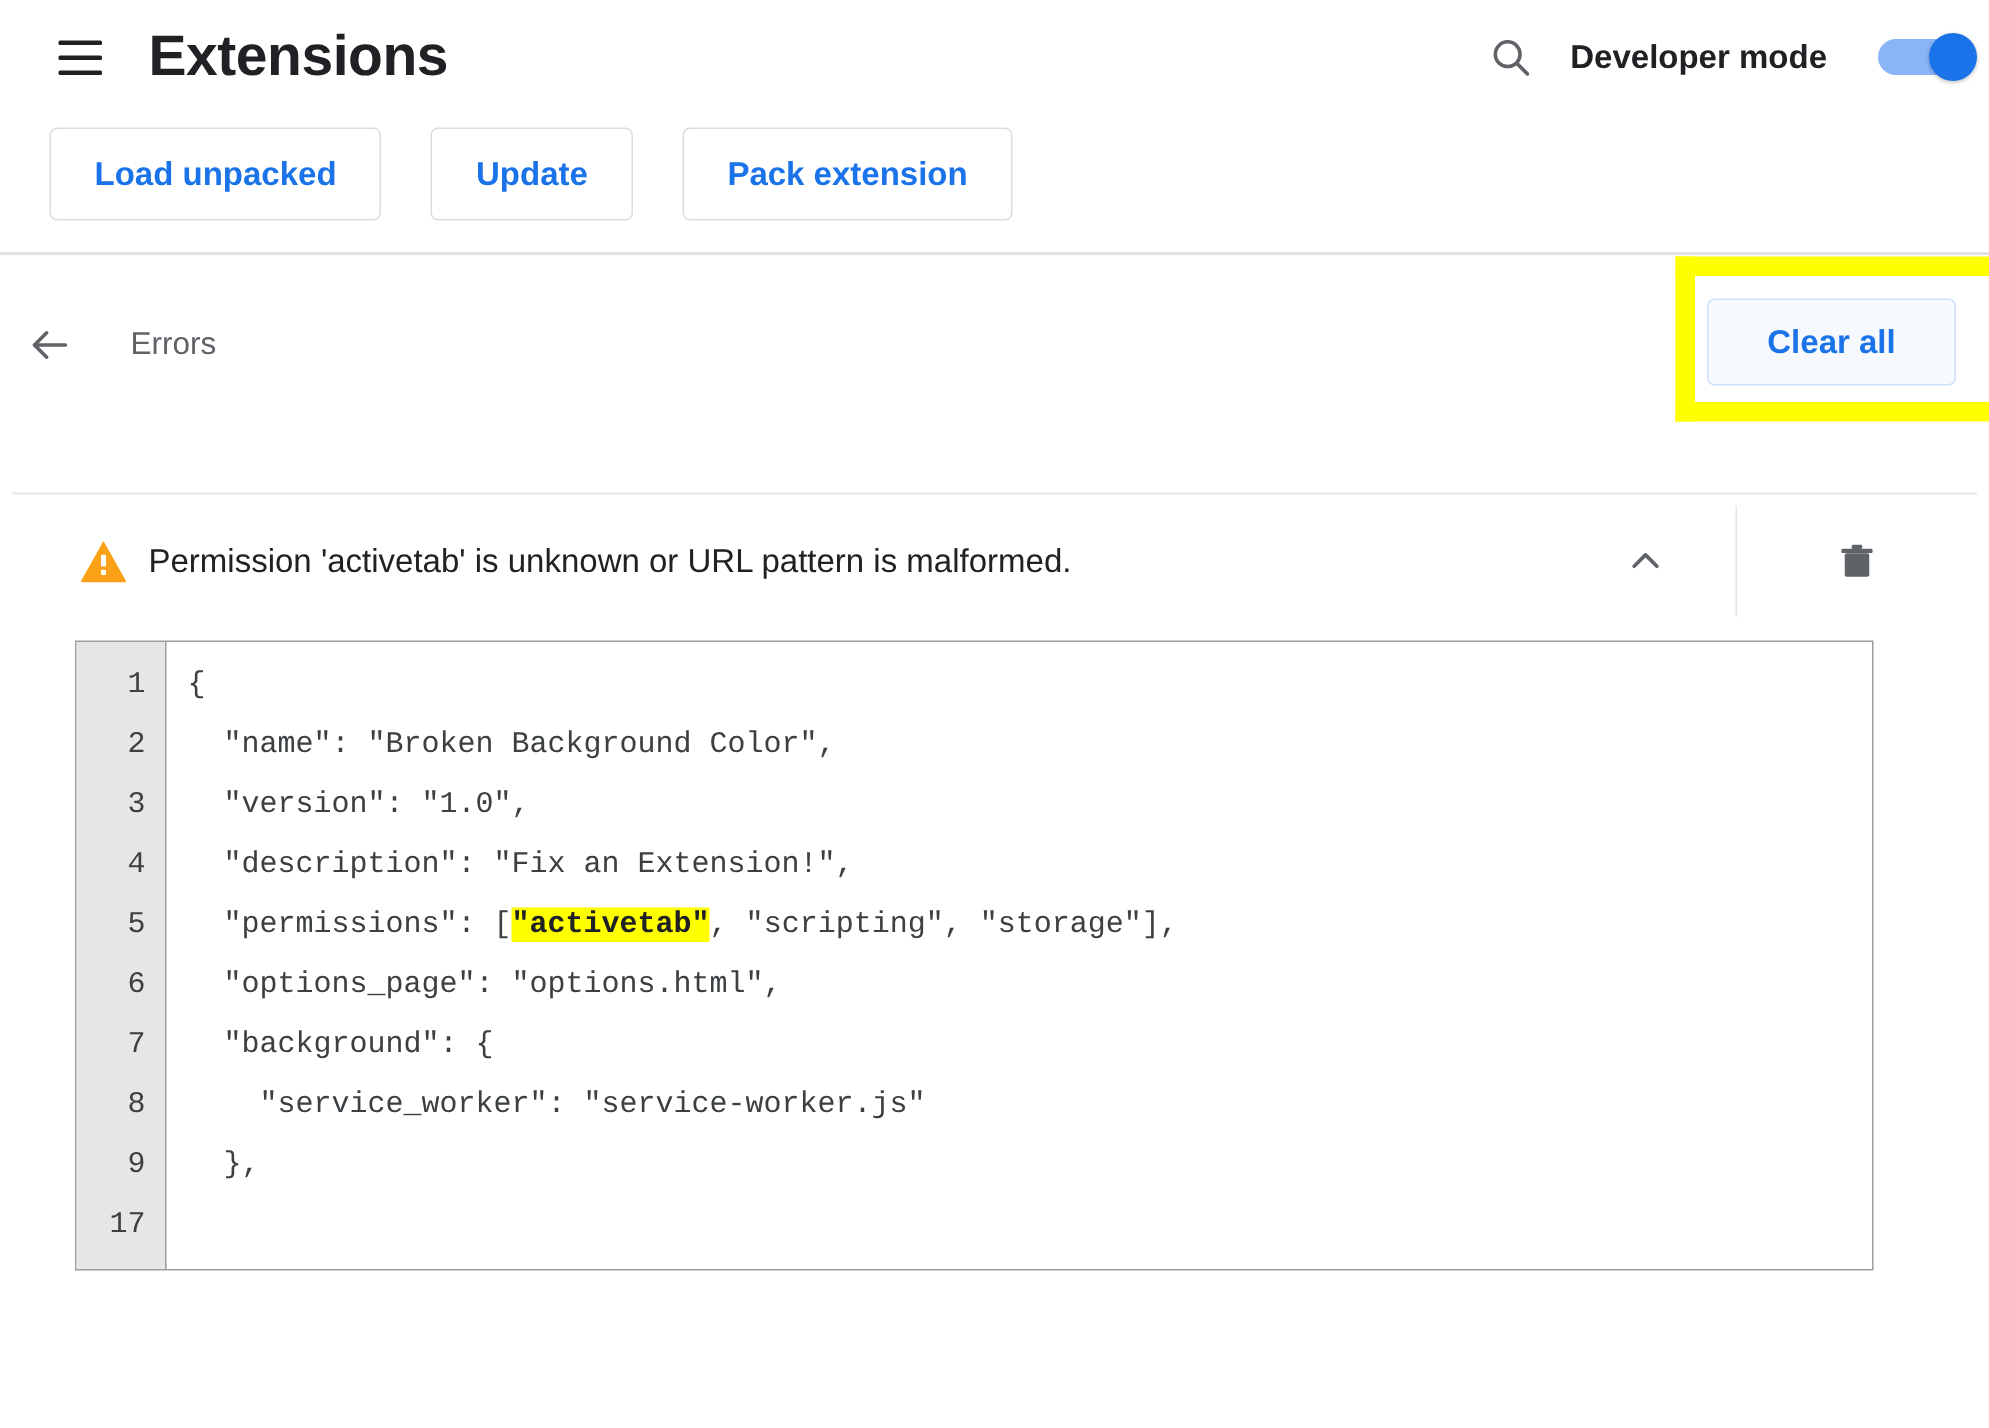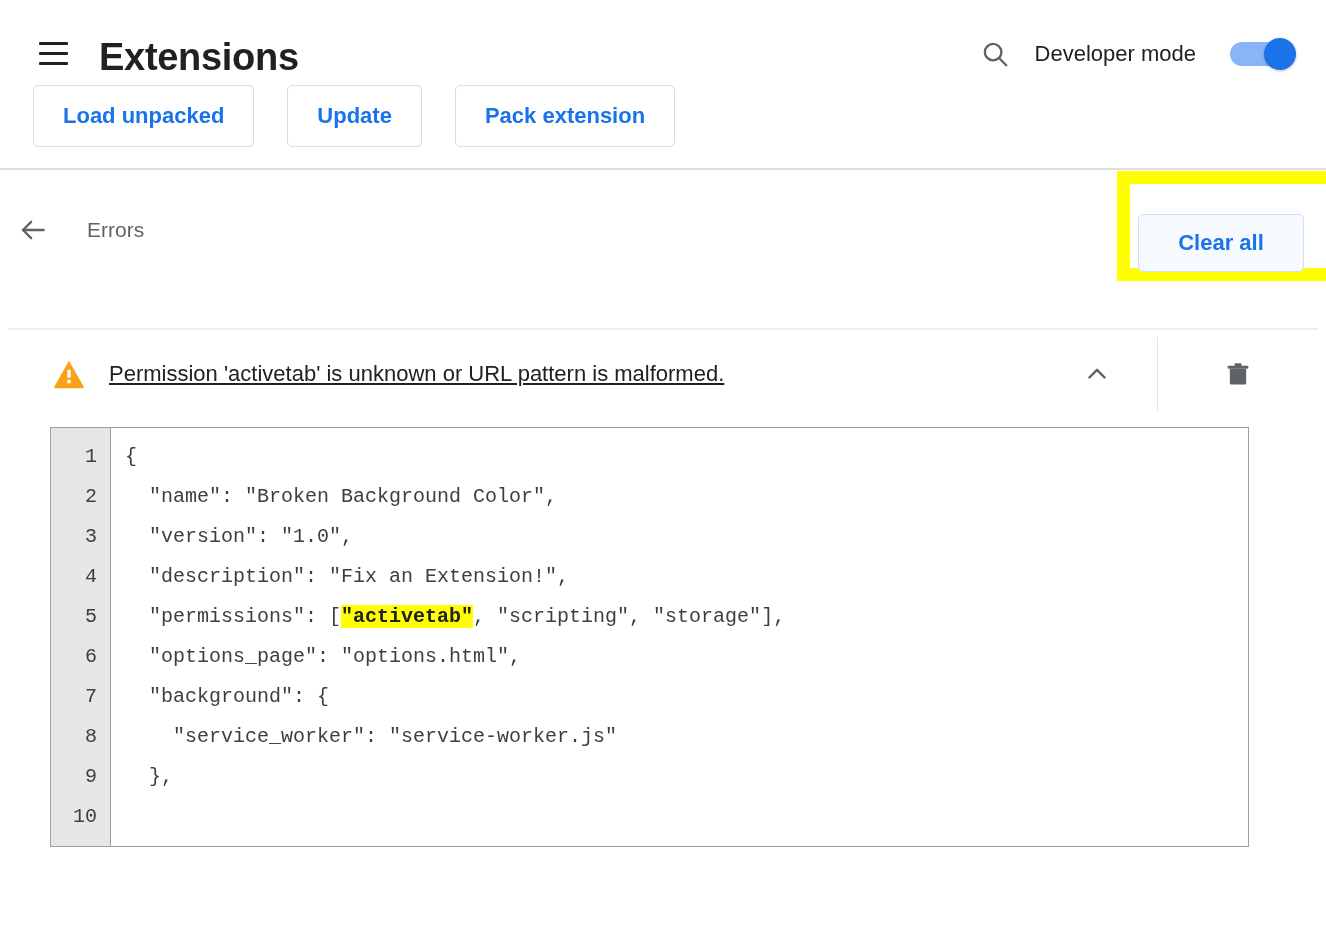--- a/index.html
+++ b/index.html
@@ -10,21 +10,21 @@
     background: #ffffff;
     font-family: "Liberation Sans", sans-serif;
     overflow: hidden;
   }
 
   
   .header {
     position: relative;
     height: 76px;
     display: flex;
-    align-items: flex-end;
+    align-items: center;
     padding: 0 0 0 30px;
   }
 
   .hamburger {
     width: 46px;
     height: 46px;
     display: flex;
     flex-direction: column;
     justify-content: center;
     align-items: center;
@@ -46,22 +46,23 @@
     color: #202124;
     letter-spacing: -0.3px;
     margin-left: 23px;
     line-height: 1;
   }
 
   .header-right {
     margin-left: auto;
     display: flex;
     align-items: center;
-    padding-right: 30px;
+    padding-right: 8px;
     gap: 0;
+    font-weight: bold;
   }
 
   .search-icon {
     width: 44px;
     height: 44px;
     display: flex;
     align-items: center;
     justify-content: center;
     cursor: pointer;
     margin-right: 18px;
@@ -172,21 +173,21 @@
     top: 1px;
     width: 209px;
     height: 110px;
     border: 13px solid #ffff00;
     border-right: none;
   }
 
   .clear-all-btn {
     position: absolute;
     right: 22px;
-    top: 44px;
+    top: 29px;
     width: 166px;
     height: 58px;
     background: #f6f9fe;
     border: 1px solid #cddffb;
     border-radius: 5px;
     color: #1a73e8;
     font-size: 22px;
     font-weight: 700;
     font-family: "Liberation Sans", sans-serif;
     cursor: pointer;
@@ -206,24 +207,23 @@
 
   .warn-icon {
     width: 34px;
     height: 34px;
     flex: 0 0 auto;
   }
 
   .error-text {
     font-size: 22px;
     color: #202124;
-    margin-left: 23px;
+    margin-left: 13px;
     flex: 1 1 auto;
     white-space: nowrap;
-    text-decoration: underline;
   }
 
   .chevron-btn {
     width: 48px;
     height: 48px;
     display: flex;
     align-items: center;
     justify-content: center;
     cursor: pointer;
     flex: 0 0 auto;
@@ -378,21 +378,21 @@
   <div class="gutter">
     <div>1</div>
     <div>2</div>
     <div>3</div>
     <div>4</div>
     <div>5</div>
     <div>6</div>
     <div>7</div>
     <div>8</div>
     <div>9</div>
-    <div>10</div>
+    <div>17</div>
   </div>
 
   <div class="code-lines">
     <div>{</div>
     <div>  "name": "Broken Background Color",</div>
     <div>  "version": "1.0",</div>
     <div>  "description": "Fix an Extension!",</div>
     <div><span>  "permissions": [</span><span class="hl">"activetab"</span><span>, "scripting", "storage"],</span></div>
     <div>  "options_page": "options.html",</div>
     <div>  "background": {</div>

